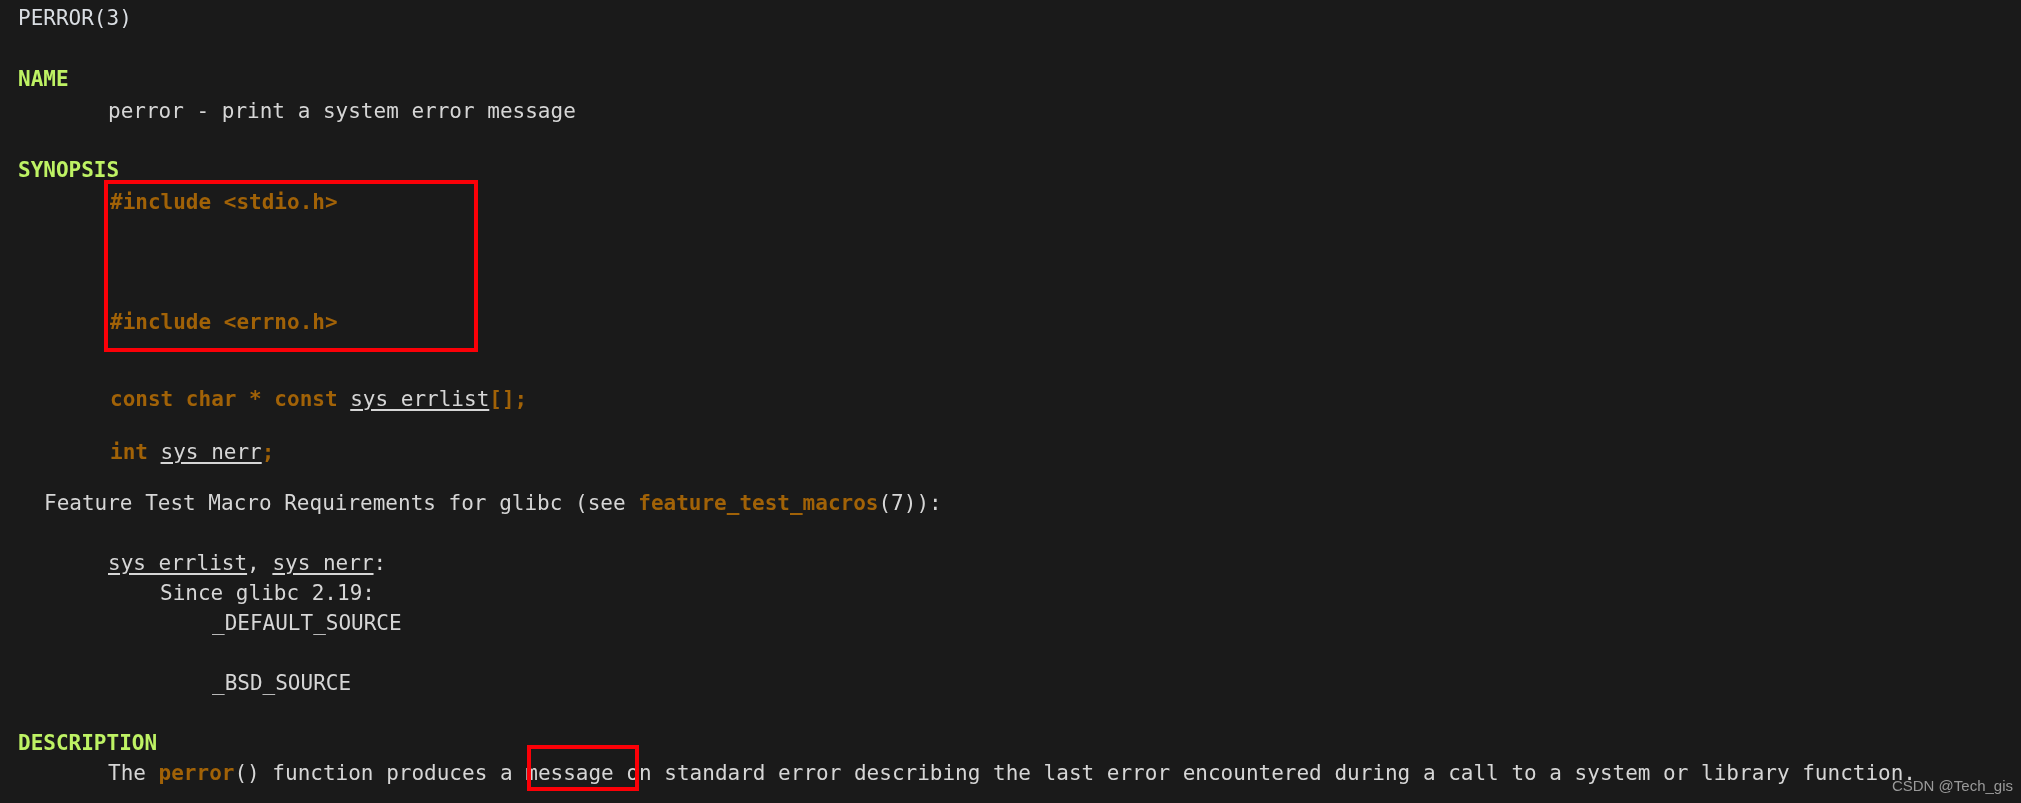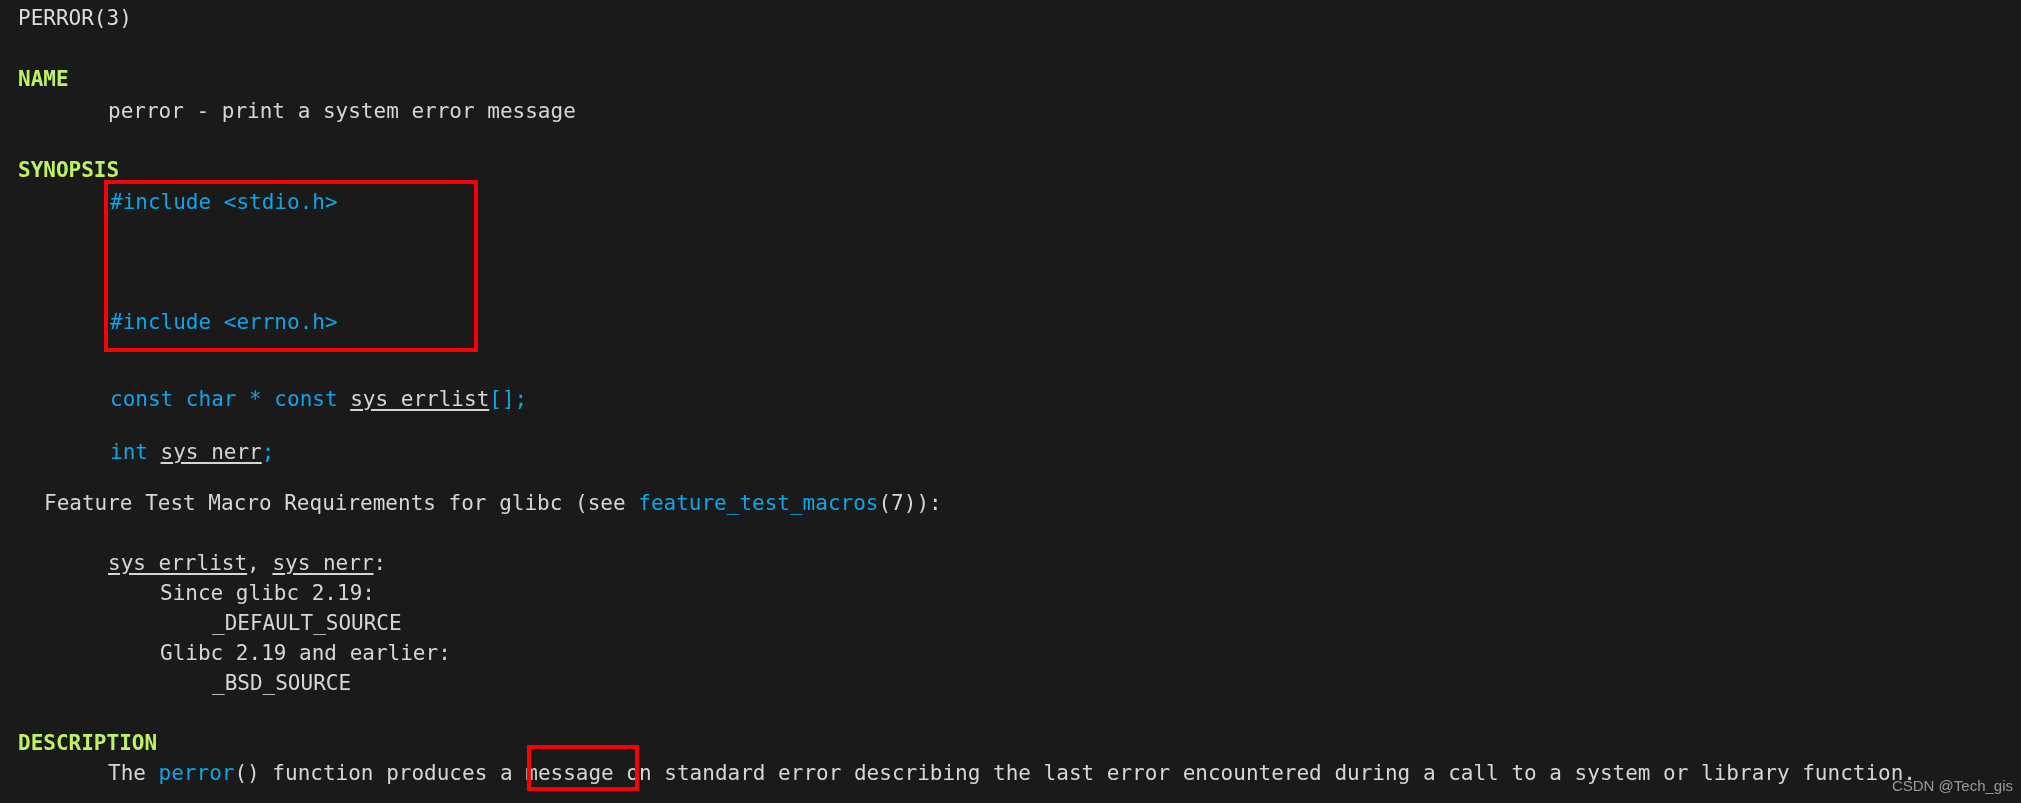--- a/index.html
+++ b/index.html
@@ -17,21 +17,21 @@
     line-height: 30px;
     color: #d6d6d6;
     overflow: hidden;
     text-align: right;
   }
   .line {
     position: absolute;
     white-space: pre;
     letter-spacing: 0px;
   }
-  .b { font-weight: normal; color: #0ea5e9; }
+  .b { font-weight: bold; color: #a16207; }
   .u { text-decoration: underline; text-underline-offset: 3px; }
   .hdr { color: #d9dde2; }
   .sec { font-weight: bold; color: #bef264; }
 
   .redbox {
     position: absolute;
     border: 4px solid #fb0007;
     box-sizing: border-box;
     pointer-events: none;
   }
@@ -79,21 +79,20 @@
 
   <div class="line" style="left:110px; top:398px;margin-top:39px;"><span class="b">int </span><span class="u">sys_nerr</span><span class="b">;</span></div>
 
 
   <div class="line" style="left:44px; top:488px;"><span>Feature Test Macro Requirements for glibc (see </span><span class="b">feature_test_macros</span><span>(7)):</span></div>
 
   <div class="line" style="left:108px; top:548px;"><span class="u">sys_errlist</span><span>, </span><span class="u">sys_nerr</span><span>:</span></div>
 
   <div class="line" style="left:160px; top:578px;">Since glibc 2.19:</div>
   <div class="line" style="left:212px; top:608px;">_DEFAULT_SOURCE</div>
-  <div class="line" style="left:160px; top:638px;">Glibc 2.19 and earlier:</div>
   <div class="line" style="left:212px; top:668px;">_BSD_SOURCE</div>
 
   <div class="line sec" style="left:18px; top:728px;">DESCRIPTION</div>
 
   <div class="line" style="left:108px; top:758px;"><span>The </span><span class="b">perror</span><span>() function produces a </span><span>message</span><span> on standard error describing the last error encountered during a call to a system or library function.</span></div>
 
   <div class="redbox" id="message-box"></div>
 
   <div id="watermark">CSDN @Tech_gis</div>
 

